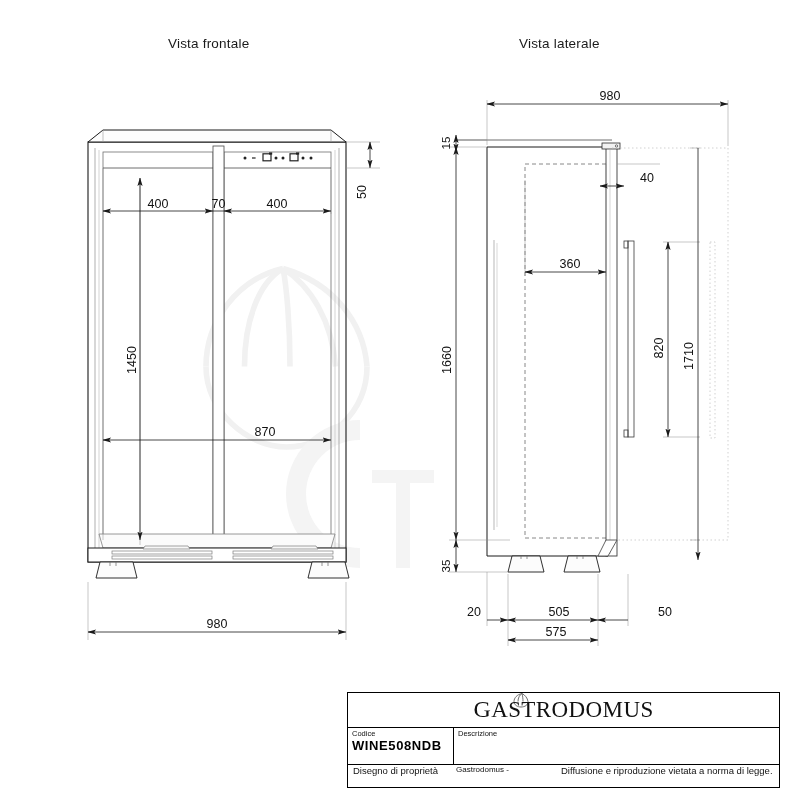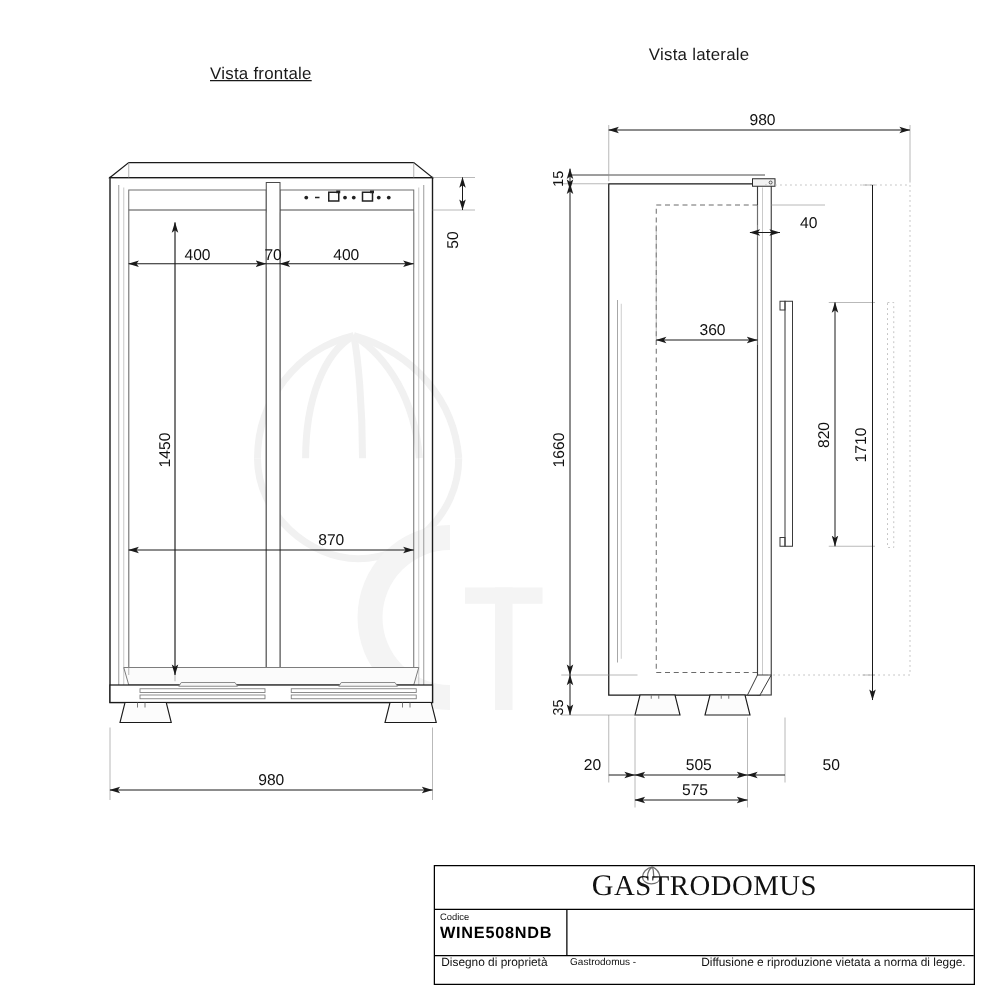--- a/index.html
+++ b/index.html
@@ -15,21 +15,21 @@
     font-family: "Liberation Sans", sans-serif;
     overflow: hidden;
   }
   .view-title {
     position: absolute;
     font-size: 13.5px;
     color: #1a1a1a;
     letter-spacing: .2px;
     white-space: nowrap;
   }
-  #title-front { left: 168px; top: 51px; text-decoration: underline; }
+  #title-front { left: 168px; top: 36px; }
   #title-side  { left: 519px; top: 36px; }
 
   svg.draw {
     position: absolute;
     left: 0; top: 0;
     width: 800px;
     height: 800px;
   }
 
   
@@ -374,20 +374,21 @@
       </svg>
       <div id="tb-logo"><span class="cap">G</span><span class="rest">ASTRODOMUS</span></div>
     </div>
 
     <div id="tb-mid-row">
       <div id="tb-code-cell">
         <span class="tb-label">Codice</span>
         <span id="tb-code-value">WINE508NDB</span>
       </div>
       <div id="tb-desc-cell">
+        <span class="tb-label">Descrizione</span>
       </div>
     </div>
 
     <div id="tb-foot-row">
       <span id="tb-foot-a">Disegno di proprietà</span>
       <span id="tb-foot-b">Gastrodomus -</span>
       <span id="tb-foot-c">Diffusione e riproduzione vietata a norma di legge.</span>
     </div>
   </div>
 

